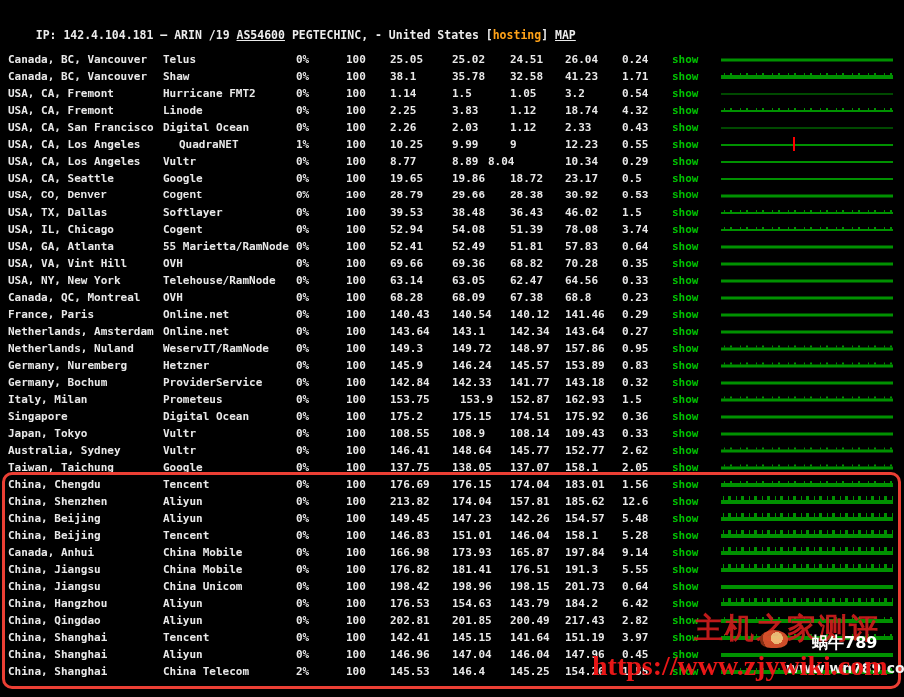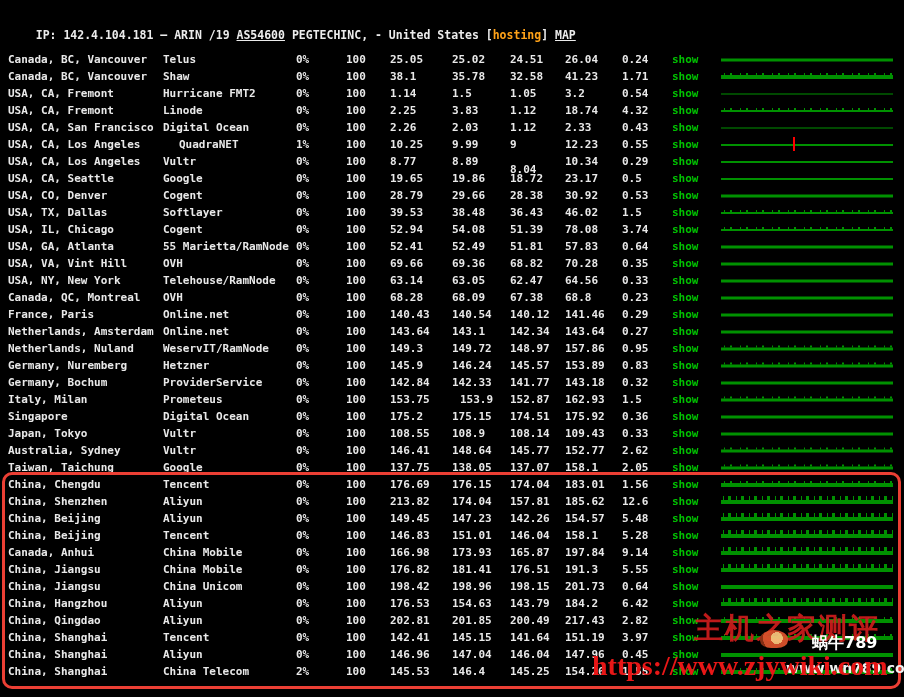--- a/index.html
+++ b/index.html
@@ -166,21 +166,21 @@
           <span class="tick" style="left: 42%;"></span>
         </span>
       </div>
       <div class="row" style="top: 153px;">
         <span class="cell" style="left: 8px;">USA, CA, Los Angeles</span>
         <span class="cell" style="left: 163px;">Vultr</span>
         <span class="cell" style="left: 296px;">0%</span>
         <span class="cell" style="left: 346px;">100</span>
         <span class="cell" style="left: 390px;">8.77</span>
         <span class="cell" style="left: 452px;">8.89</span>
-        <span class="cell" style="left: 510px; margin-top: 8px;">8.04</span>
+        <span class="cell" style="left: 488px;">8.04</span>
         <span class="cell" style="left: 565px;">10.34</span>
         <span class="cell" style="left: 622px;">0.29</span>
         <span class="cell mtr" style="left: 672px;">show</span>
         <span class="chart">
           <span class="bar" style="height: 2px;"></span>
         </span>
       </div>
       <div class="row" style="top: 170px;">
         <span class="cell" style="left: 8px;">USA, CA, Seattle</span>
         <span class="cell" style="left: 163px;">Google</span>
@@ -189,21 +189,21 @@
         <span class="cell" style="left: 390px;">19.65</span>
         <span class="cell" style="left: 452px;">19.86</span>
         <span class="cell" style="left: 510px;">18.72</span>
         <span class="cell" style="left: 565px;">23.17</span>
         <span class="cell" style="left: 622px;">0.5</span>
         <span class="cell mtr" style="left: 672px;">show</span>
         <span class="chart">
           <span class="bar" style="height: 2px;"></span>
         </span>
       </div>
-      <div class="row" style="top: 187px;">
+      <div class="row" style="top: 187px; font-family: Liberation Mono, monospace;">
         <span class="cell" style="left: 8px;">USA, CO, Denver</span>
         <span class="cell" style="left: 163px;">Cogent</span>
         <span class="cell" style="left: 296px;">0%</span>
         <span class="cell" style="left: 346px;">100</span>
         <span class="cell" style="left: 390px;">28.79</span>
         <span class="cell" style="left: 452px;">29.66</span>
         <span class="cell" style="left: 510px;">28.38</span>
         <span class="cell" style="left: 565px;">30.92</span>
         <span class="cell" style="left: 622px;">0.53</span>
         <span class="cell mtr" style="left: 672px;">show</span>

